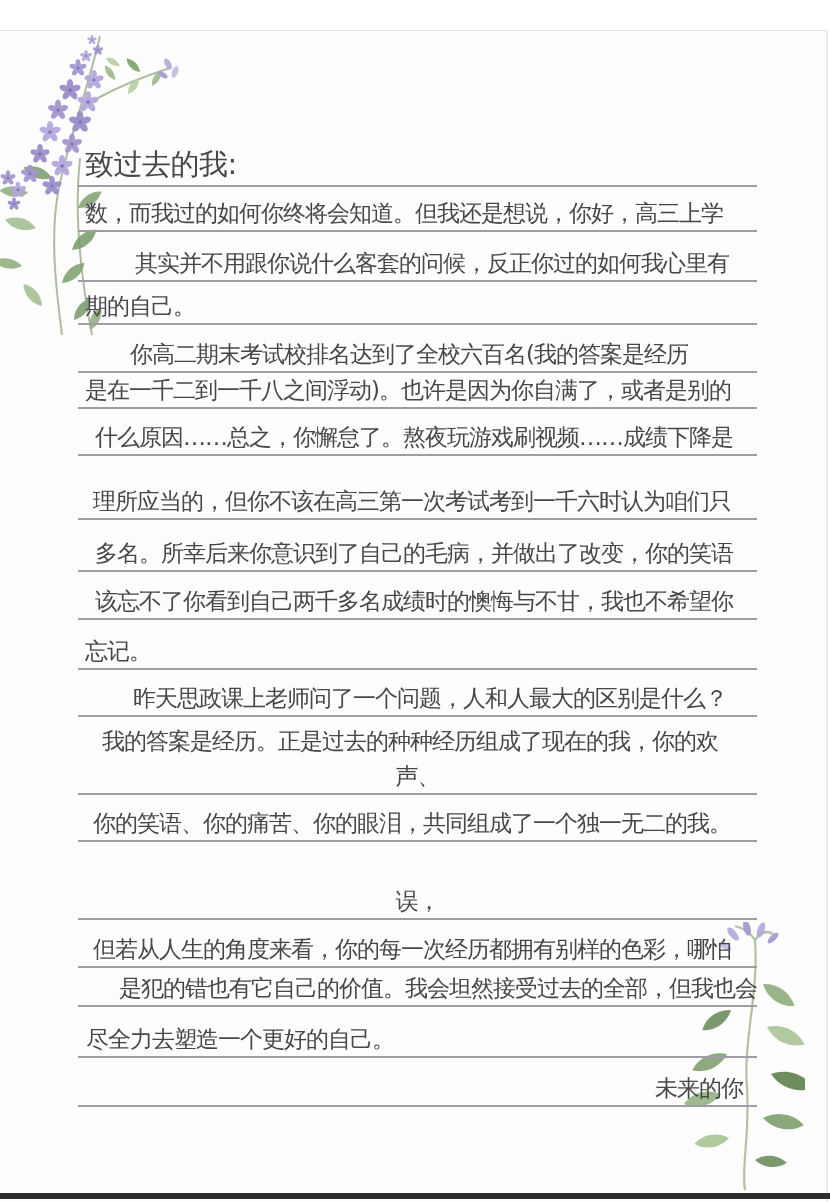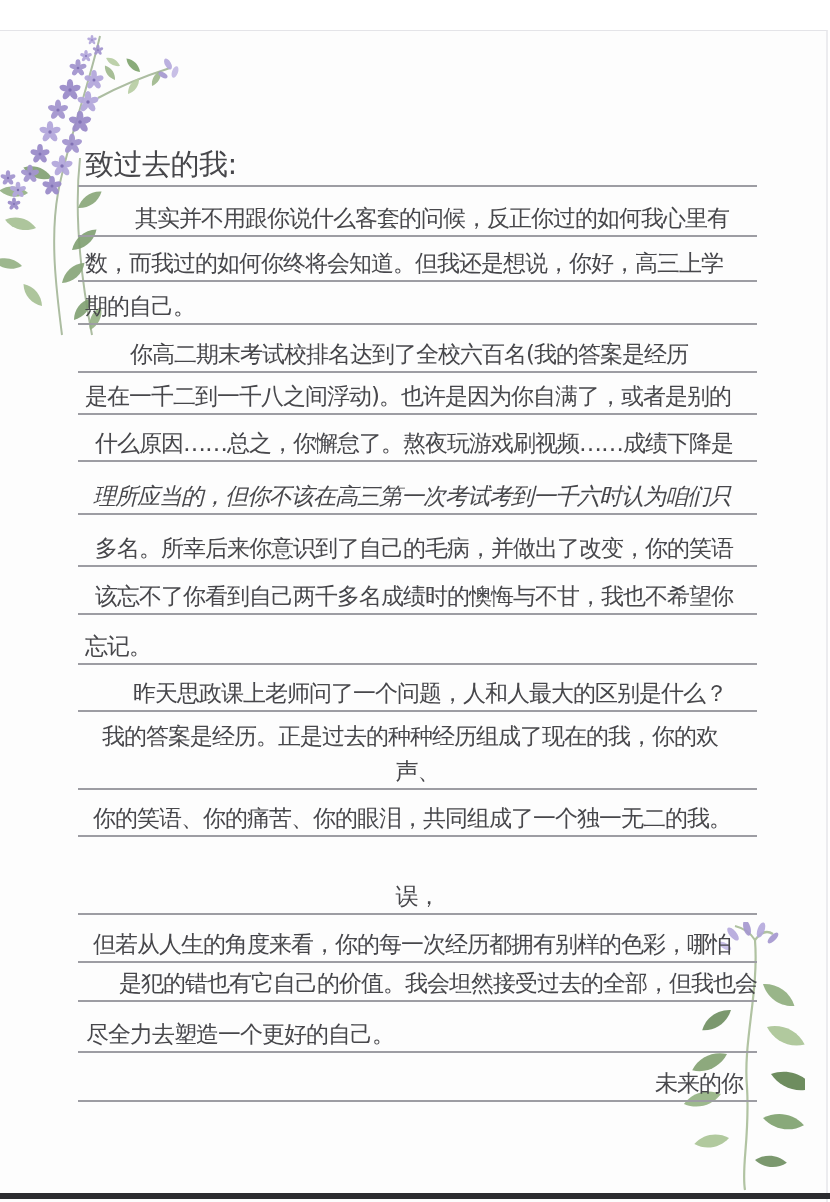--- a/index.html
+++ b/index.html
@@ -132,39 +132,39 @@
     <use href="#lf" transform="translate(74,216) rotate(-100) scale(1.1)" fill="#a9c494"></use>
     <use href="#lf" transform="translate(100,238) rotate(95) scale(1.0)" fill="#6d8e5f"></use>
   </g>
 </svg>
 
 <div class="letter">
   <div class="row row-title">
     <div class="txt" style="padding-left:7px">致过去的我:</div>
   </div>
   <div id="body-rows">
+      <div class="row" style="height: 45px;">
+        <div class="txt" style="padding-left: 7px;">数，而我过的如何你终将会知道。但我还是想说，你好，高三上学</div>
+      </div>
       <div class="row" style="height: 50px;">
         <div class="txt" style="padding-left: 57px;">其实并不用跟你说什么客套的问候，反正你过的如何我心里有</div>
       </div>
-      <div class="row" style="height: 45px;">
-        <div class="txt" style="padding-left: 7px;">数，而我过的如何你终将会知道。但我还是想说，你好，高三上学</div>
-      </div>
       <div class="row" style="height: 43px;">
         <div class="txt" style="padding-left: 7px;">期的自己。</div>
       </div>
       <div class="row" style="height: 48px;">
         <div class="txt" style="padding-left: 52px;">你高二期末考试校排名达到了全校六百名(我的答案是经历</div>
       </div>
-      <div class="row" style="height: 42px;">
+      <div class="row" style="height: 36px;">
         <div class="txt" style="padding-left: 7px;">是在一千二到一千八之间浮动)。也许是因为你自满了，或者是别的</div>
       </div>
       <div class="row" style="height: 47px;">
         <div class="txt" style="padding-left: 17px;">什么原因……总之，你懈怠了。熬夜玩游戏刷视频……成绩下降是</div>
       </div>
-      <div class="row" style="height: 53px; font-style: italic;">
+      <div class="row" style="height: 64px;">
         <div class="txt" style="padding-left: 15px;">理所应当的，但你不该在高三第一次考试考到一千六时认为咱们只</div>
       </div>
       <div class="row" style="height: 52px;">
         <div class="txt" style="padding-left: 17px;">多名。所幸后来你意识到了自己的毛病，并做出了改变，你的笑语</div>
       </div>
       <div class="row" style="height: 48px;">
         <div class="txt" style="padding-left: 17px;">该忘不了你看到自己两千多名成绩时的懊悔与不甘，我也不希望你</div>
       </div>
       <div class="row" style="height: 50px;">
         <div class="txt" style="padding-left: 7px;">忘记。</div>

